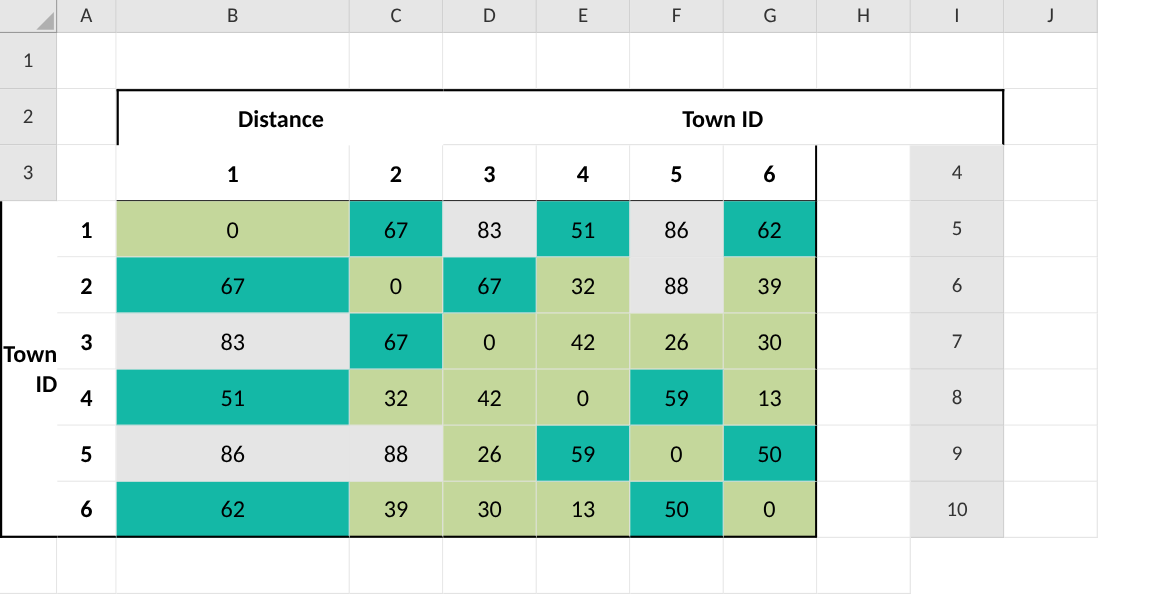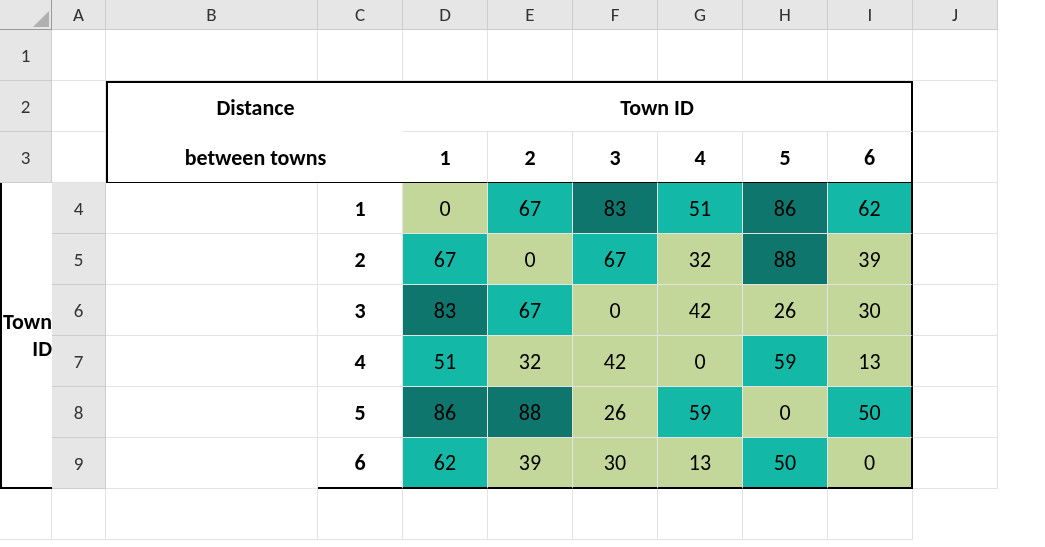--- a/index.html
+++ b/index.html
@@ -59,21 +59,21 @@
   
   .bt { border-top: 2px solid #000 !important; }
   .bb { border-bottom: 2px solid #000 !important; }
   .bl { border-left: 2px solid #000 !important; }
   .br { border-right: 2px solid #000 !important; }
   .btn-thin-bottom { border-bottom: 1.5px solid #000 !important; }
 
   
   .hm-g { background: #c4d79b; }
   .hm-y { background: #14b8a6; }
-  .hm-r { background: #0f766e; }
+  .hm-r { background: #e5e5e5; }
 
   .merge { z-index: 1; }
   .rcell{ justify-content:center; }
 </style>
 </head>
 <body>
 
 <div class="sheet">
 
   <div class="corner"></div>
@@ -101,21 +101,20 @@
   <div class="cell"></div>
 
   <div class="rcell">2</div>
   <div class="cell"></div>
   <div class="cell bold center bt bl merge" style="grid-column: 3 / span 2; border-right:none; border-bottom:none;">Distance</div>
   <div class="cell bold center bt merge" style="grid-column: 5 / span 6; border-right:2px solid #000;">Town ID</div>
   <div class="cell"></div>
 
   <div class="rcell">3</div>
   <div class="cell"></div>
-  <div class="cell bold center bl btn-thin-bottom merge" style="grid-column: 3 / span 2; border-right:none;">between towns</div>
   <div class="cell bold center btn-thin-bottom">1</div>
   <div class="cell bold center btn-thin-bottom">2</div>
   <div class="cell bold center btn-thin-bottom">3</div>
   <div class="cell bold center btn-thin-bottom">4</div>
   <div class="cell bold center btn-thin-bottom">5</div>
   <div class="cell bold center btn-thin-bottom br">6</div>
   <div class="cell"></div>
 
   <div class="rcell">4</div>
   <div class="cell"></div>
@@ -177,20 +176,21 @@
   <div class="cell"></div>
   <div class="cell bold center bb">6</div>
   <div class="cell center hm-y bb">62</div>
   <div class="cell center hm-g bb">39</div>
   <div class="cell center hm-g bb">30</div>
   <div class="cell center hm-g bb">13</div>
   <div class="cell center hm-y bb">50</div>
   <div class="cell center hm-g bb br">0</div>
   <div class="cell"></div>
 
+  <div class="rcell">10</div>
   <div class="cell"></div>
   <div class="cell"></div>
   <div class="cell"></div>
   <div class="cell"></div>
   <div class="cell"></div>
   <div class="cell"></div>
   <div class="cell"></div>
   <div class="cell"></div>
   <div class="cell"></div>
   <div class="cell"></div>

